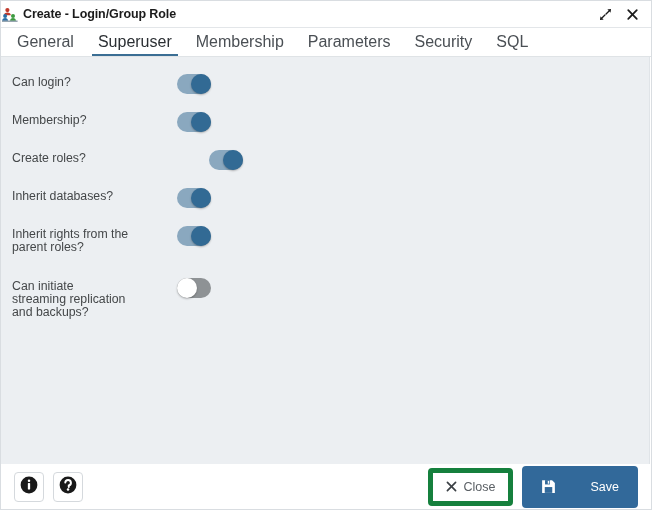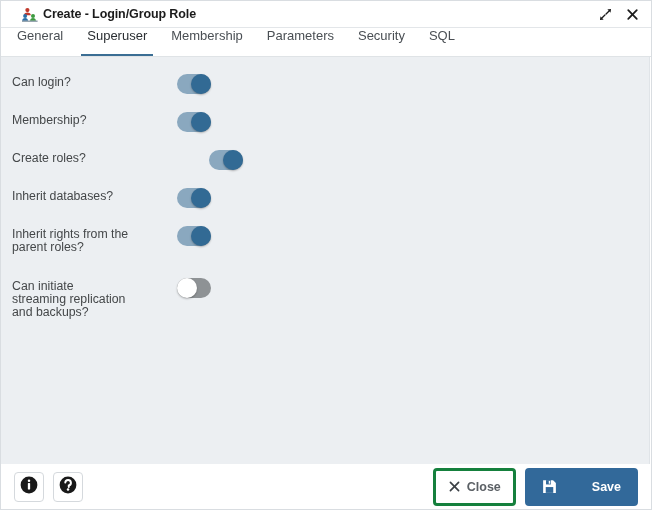--- a/index.html
+++ b/index.html
@@ -26,21 +26,21 @@
   }
 
   
   .titlebar {
     height: 19px;
     min-height: 27px;
     background: #ffffff;
     border-bottom: 1px solid #e3e6e9;
     display: flex;
     align-items: center;
-    padding: 0 8px 0 21px;
+    padding: 0 8px 0 1px;
     box-sizing: border-box;
   }
   .titlebar-left {
     display: flex;
     align-items: center;
     gap: 4px;
     flex: 1 1 auto;
     min-width: 0;
   }
   .title-icon {
@@ -79,23 +79,23 @@
     background: #ffffff;
     border-bottom: 1px solid #dfe3e6;
     display: flex;
     align-items: stretch;
     padding-left: 4px;
     box-sizing: border-box;
   }
   .tab {
     position: relative;
     display: flex;
-    align-items: flex-start;
+    align-items: center;
     padding: 0 12px;
-    font-size: 13px;
+    font-size: 16px;
     color: #4a4f54;
     cursor: pointer;
     white-space: nowrap;
   }
   .tab.active {
     color: #2b2f33;
   }
   .tab.active::after {
     content: "";
     position: absolute;
@@ -201,34 +201,33 @@
     background: #ffffff;
     display: flex;
     align-items: center;
     justify-content: center;
     cursor: pointer;
     padding: 0;
     box-sizing: border-box;
   }
   .btn {
     height: 38px;
-    border: 3px solid #15803d;
+    border: 5px solid #15803d;
     border-radius: 4px;
     background: #ffffff;
     color: #5b6065;
     font-size: 12.5px;
     font-family: "Liberation Sans", sans-serif;
     display: flex;
     align-items: center;
     gap: 6px;
     padding: 0 12px;
     cursor: pointer;
     box-sizing: border-box;
     white-space: nowrap;
-    font-weight: bold;
   }
   .btn.primary {
     background: #32699a;
     border-color: #32699a;
     color: #ffffff;
     padding: 16px 14px;
     gap: 35px;
   }
   .btn .glyph {
     display: flex;

